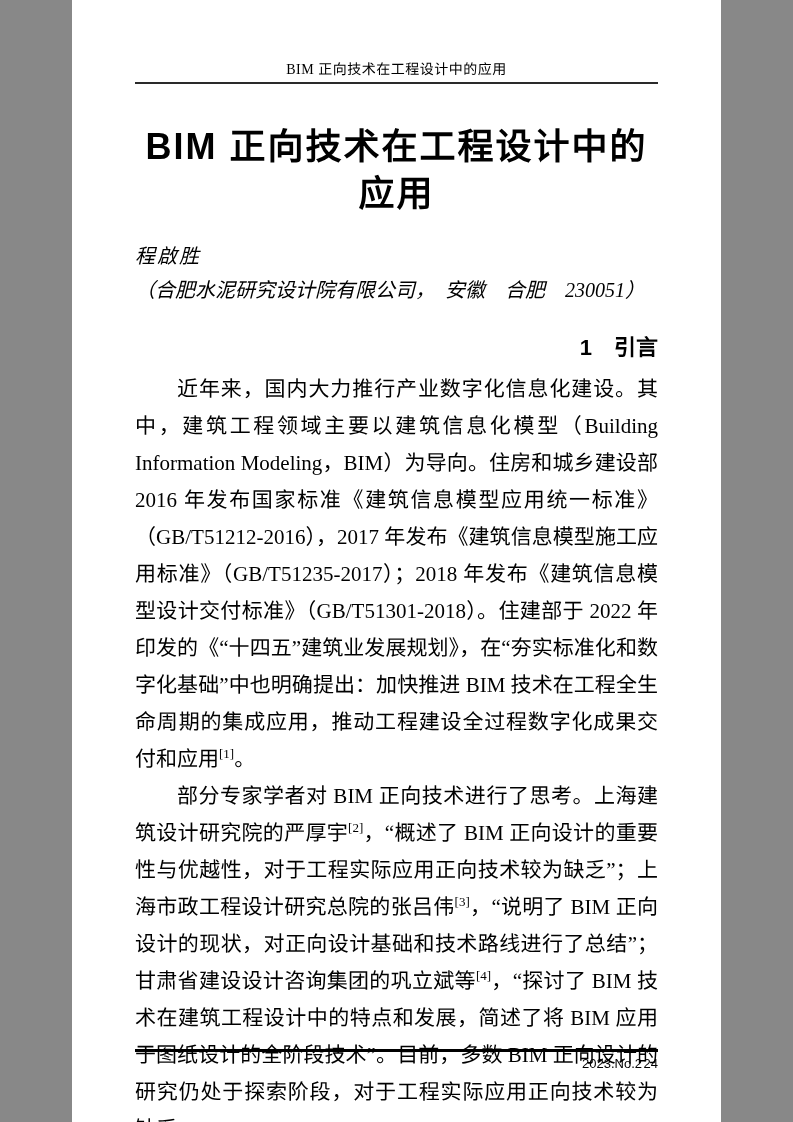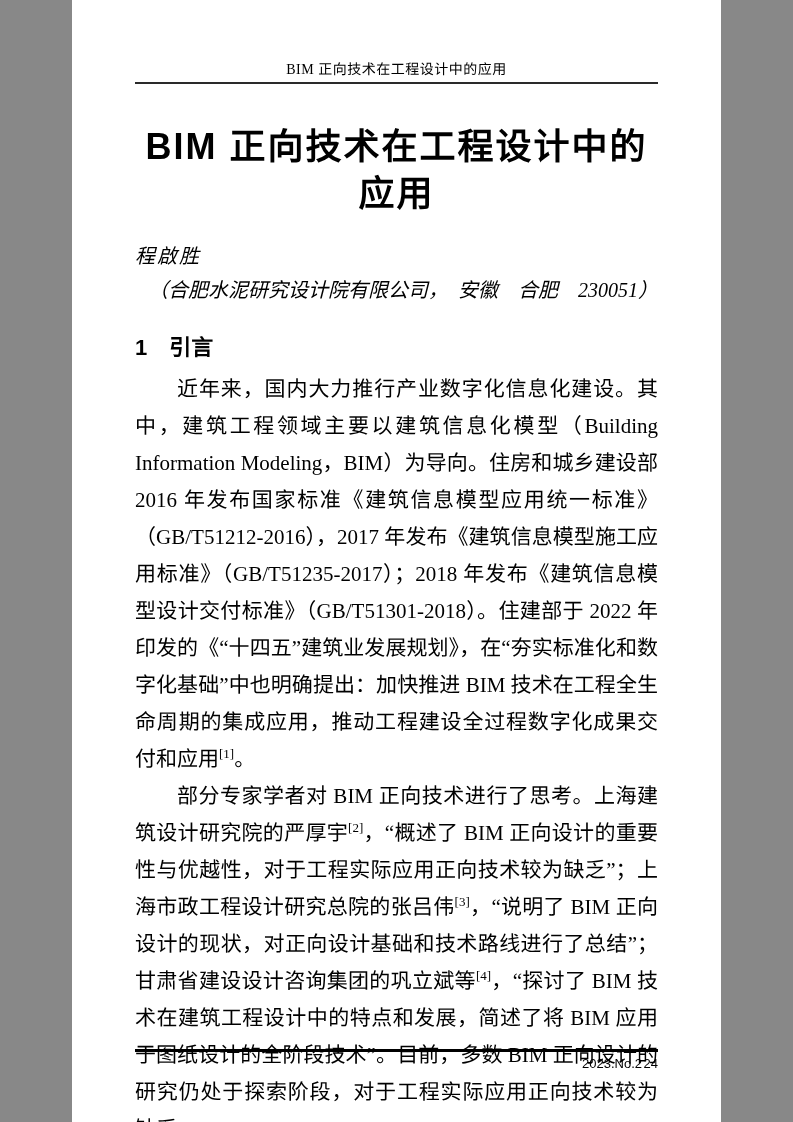--- a/index.html
+++ b/index.html
@@ -33,30 +33,31 @@
     line-height: 1.3;
   }
   .author-line {
     margin-top: 22px;
     font-size: 20px;
     font-style: italic;
     letter-spacing: 2px;
   }
   .affiliation-line {
     margin-top: 5px;
-    text-align: right;
+    text-align: left;
     font-size: 20px;
     font-style: italic;
     white-space: pre-wrap;
   }
   .section-heading {
     margin: 26px 0 10px 0;
     font-family: "Liberation Sans", "DejaVu Sans", sans-serif;
     font-weight: bold;
     font-size: 22px;
+    text-align: right;
   }
   .section-heading .sec-label { margin-left: 22px; }
   .body-para {
     font-size: 21px;
     line-height: 37px;
     text-align: justify;
     text-indent: 2em;
   }
   .body-para sup {
     font-size: 13px;

